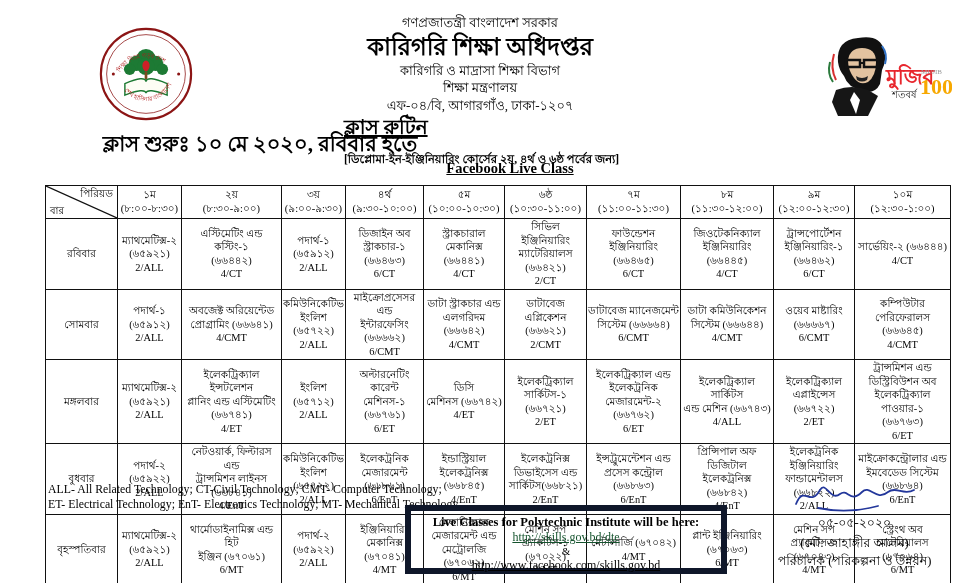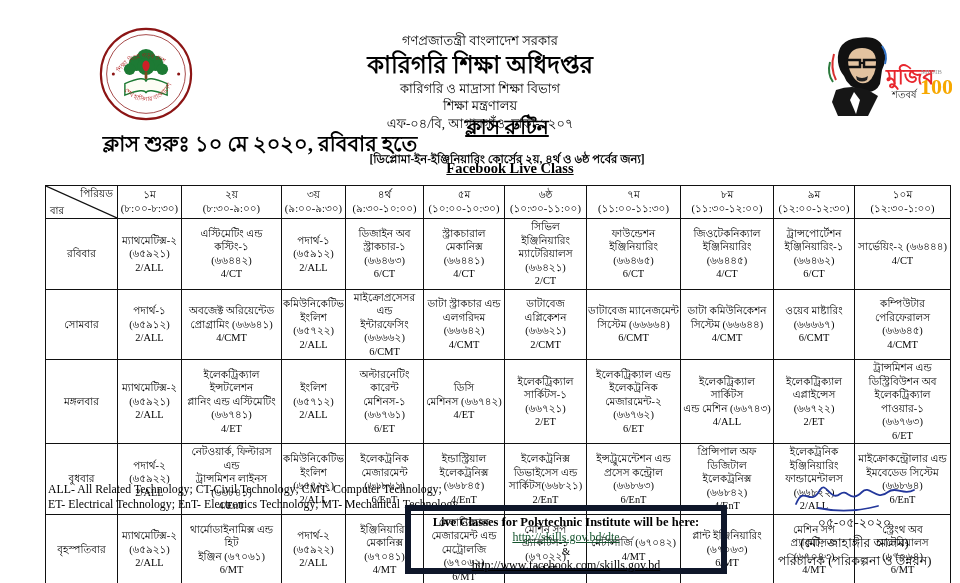--- a/index.html
+++ b/index.html
@@ -2,27 +2,27 @@
 <html><head>
 <meta charset="utf-8">
 <style>
   * { margin:0; padding:0; box-sizing:border-box; }
   body { background:#e8e8e8; font-family:"Liberation Serif","DejaVu Serif",serif; }
   .page { position:relative; width:960px; height:583px; background:#ffffff; margin:0 auto; overflow:hidden; color:#000; }
   .abs { position:absolute; }
 
   
   .hdr { left:0; top:14px; width:960px; text-align:center; line-height:1.35; }
-  .hdr .l1 { font-size:13px;margin-top:18px; }
+  .hdr .l1 { font-size:13px; }
   .hdr .l2 { font-size:24px; font-weight:bold; line-height:1.25; }
   .hdr .l3, .hdr .l4, .hdr .l5 { font-size:13px; }
 
   
   .start-note { left:60px; top:128px; width:400px; text-align:center; font-size:21px; font-weight:bold; }
-  .routine-wrap { left:357px; top:112px; width:300px; text-align:center; }
+  .routine-wrap { left:344px; top:112px; width:300px; }
   .routine-title { font-size:20px; font-weight:bold; text-decoration:underline; }
   .routine-sub { font-size:11.5px; font-weight:bold; margin-top:6px; }
   .fb-live { left:360px; top:160px; width:300px; text-align:center; font-size:14.5px; font-weight:bold; text-decoration:underline; }
 
   
   table.routine { position:absolute; left:45px; top:185px; width:905px; border-collapse:collapse; table-layout:fixed; }
   table.routine td { border:1px solid #111; text-align:center; vertical-align:middle; padding:1px 1px; font-size:10.4px; line-height:1.3; overflow:hidden; }
   td.corner { position:relative; height:33px; padding:0; }
   td.corner svg { position:absolute; left:0; top:0; width:100%; height:100%; }
   td.corner .ct { position:absolute; right:4px; top:1px; font-size:10.5px; }

